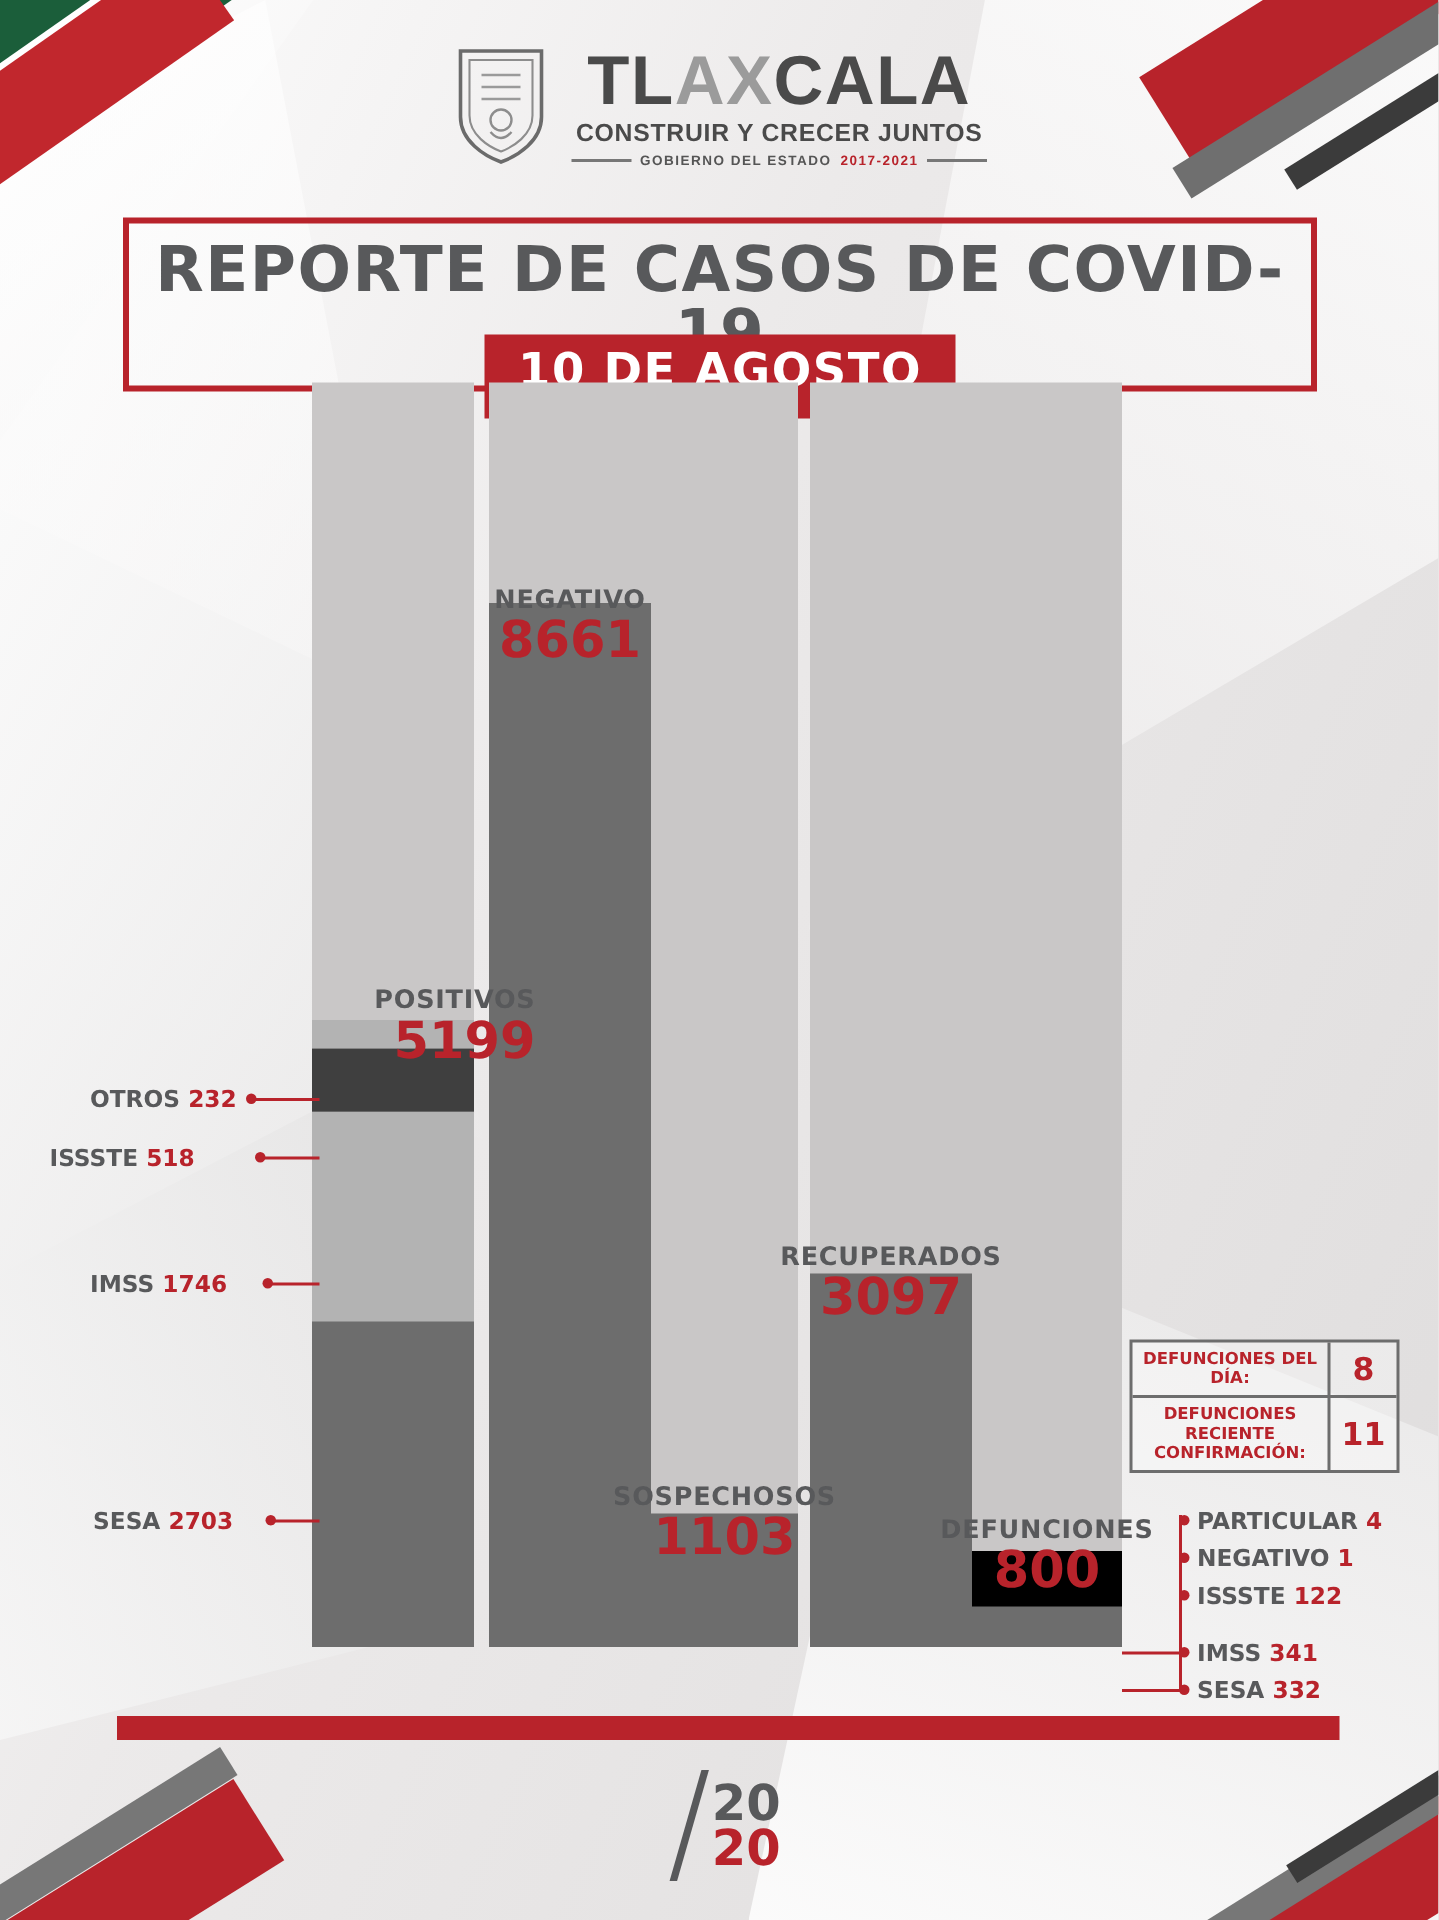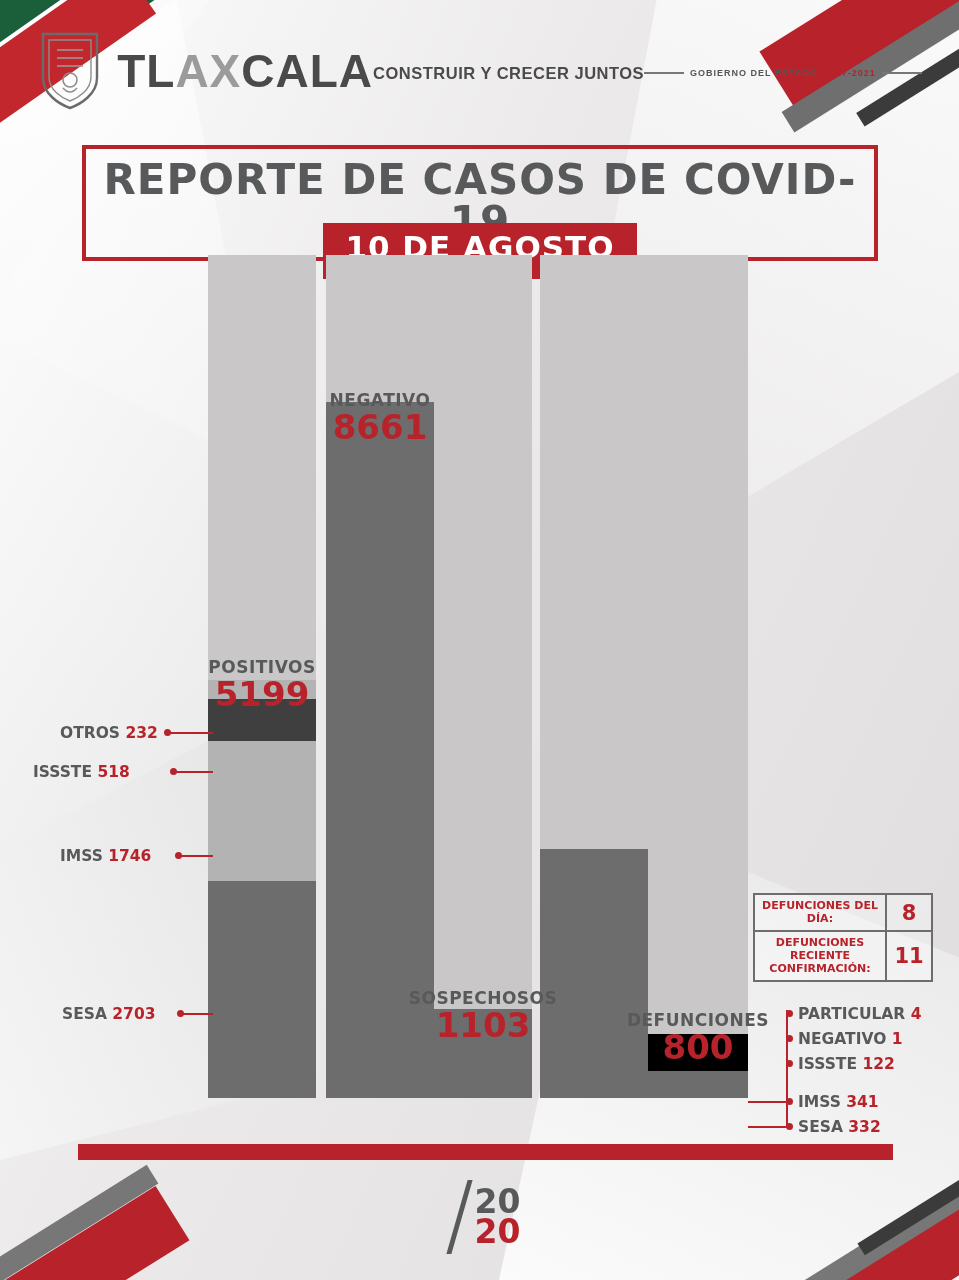--- a/index.html
+++ b/index.html
@@ -53,21 +53,21 @@
 
   .rb-red-br   { bottom:-30px; right:-60px; width:250px; height:66px; background:#b8232b; transform: rotate(-32deg); }
   .rb-gray-br  { bottom:38px; right:-70px; width:250px; height:22px; background:#777; transform: rotate(-32deg); }
   .rb-dark-br  { bottom:66px; right:-50px; width:160px; height:14px; background:#3b3b3b; transform: rotate(-32deg); }
 
   
   #header { position:absolute; top:16px; left:0; width:959px; height:110px; display:flex; align-items:center; justify-content:center; }
   .logo-wrap { display:flex; align-items:center; gap:14px; }
   .crest { width:66px; height:82px; position:relative; }
   .crest svg { display:block; }
-  .wordmark { display:flex; flex-direction:row; align-items:center; }
+  .wordmark { display:flex; flex-direction:column; align-items:center; }
   .wm-top { font-size:46px; font-weight:bold; letter-spacing:1px; line-height:1; }
   .wm-top .t1 { color:#4a4a4a; }
   .wm-top .t2 { color:#9b9b9b; }
   .wm-sub { font-size:16.5px; font-weight:bold; color:#4a4a4a; letter-spacing:0.5px; margin-top:4px; }
   .wm-sub2 { font-size:9px; font-weight:bold; color:#555; letter-spacing:1px; margin-top:3px; display:flex; align-items:center; gap:6px;}
   .wm-sub2 .rule { display:block; width:40px; height:2px; background:#777; }
   .wm-sub2 .yr { color:#b8232b; }
 
   
   #title-block { position:absolute; top:126px; left:82px; width:796px;margin-top:19px; }
@@ -192,31 +192,35 @@
     <div class="bar" style="left:434px; width:98px; height:89px;"></div>
 
     <div class="bar" style="left:540px; width:108px; height:249px;"></div>
 
     <div class="bar" style="left:648px; width:100px; height:64px;">
       <div class="seg" style="bottom:0;  height:27px; background:#6d6d6d;"></div>
       <div class="seg" style="bottom:27px; height:27px; background:#000000;"></div>
       <div class="seg" style="bottom:54px; height:10px; background:#000000;"></div>
     </div>
 
-    <div class="barlabel" style="left:167px; top:402px;">
+    <div class="barlabel" style="left:167px; top:402px;text-align:right;">
       <div class="nm">POSITIVOS</div>
       <div class="vl">5199</div>
     </div>
     <div class="barlabel" style="left:285px; top:135px;">
       <div class="nm">NEGATIVO</div>
       <div class="vl">8661</div>
     </div>
     <div class="barlabel" style="left:388px; top:733px;">
       <div class="nm">SOSPECHOSOS</div>
       <div class="vl">1103</div>
+    </div>
+    <div class="barlabel" style="left:499px; top:573px;">
+      <div class="nm">RECUPERADOS</div>
+      <div class="vl">3097</div>
     </div>
     <div class="barlabel" style="left:603px; top:755px;">
       <div class="nm">DEFUNCIONES</div>
       <div class="vl">800</div>
     </div>
 
     <div class="sidelabel" style="left:60px; top:469px;">
       <span>OTROS</span>
       <span class="v">232</span>
     </div>

